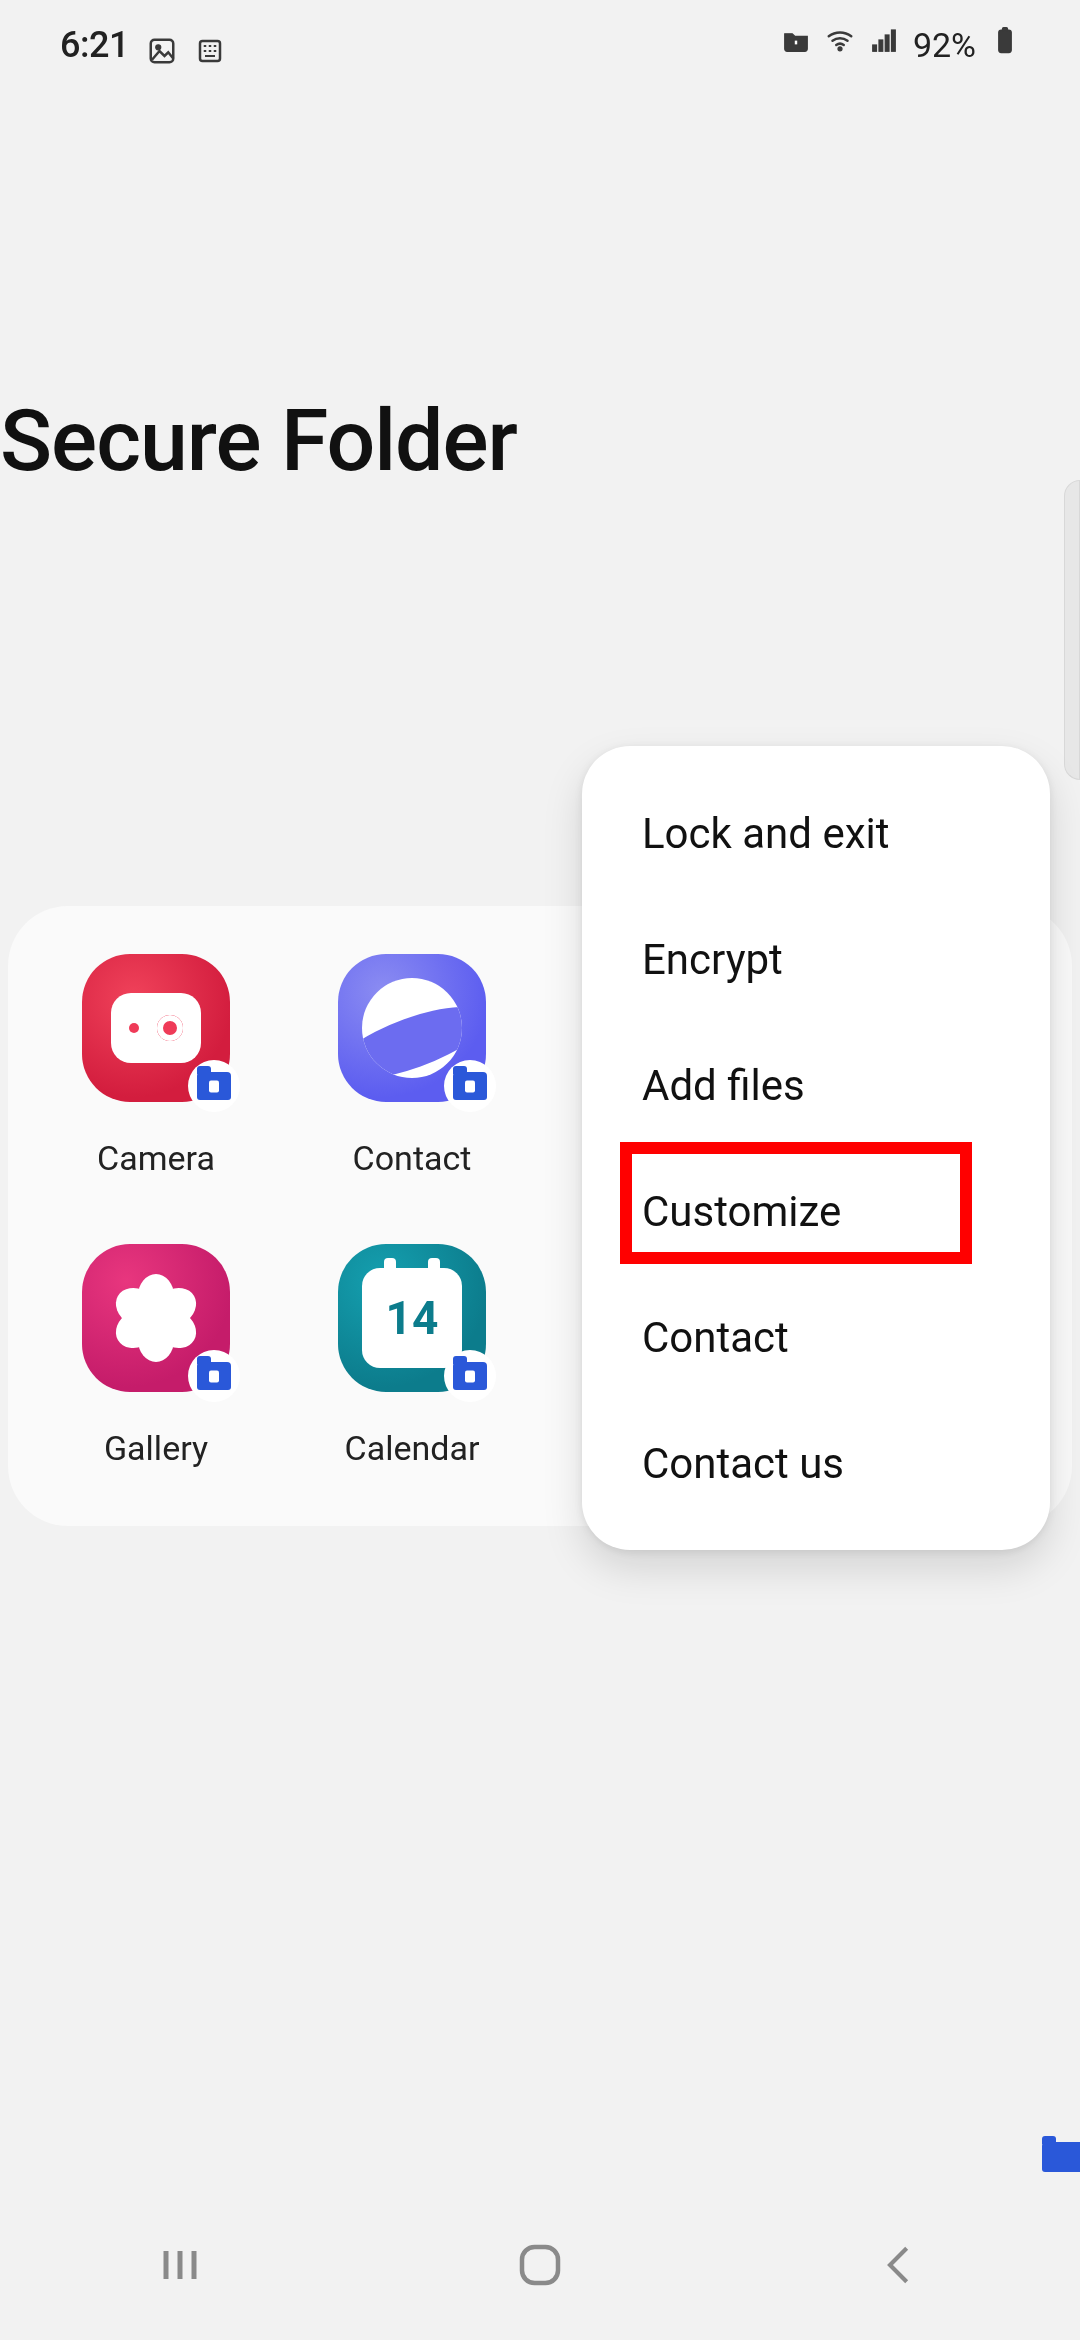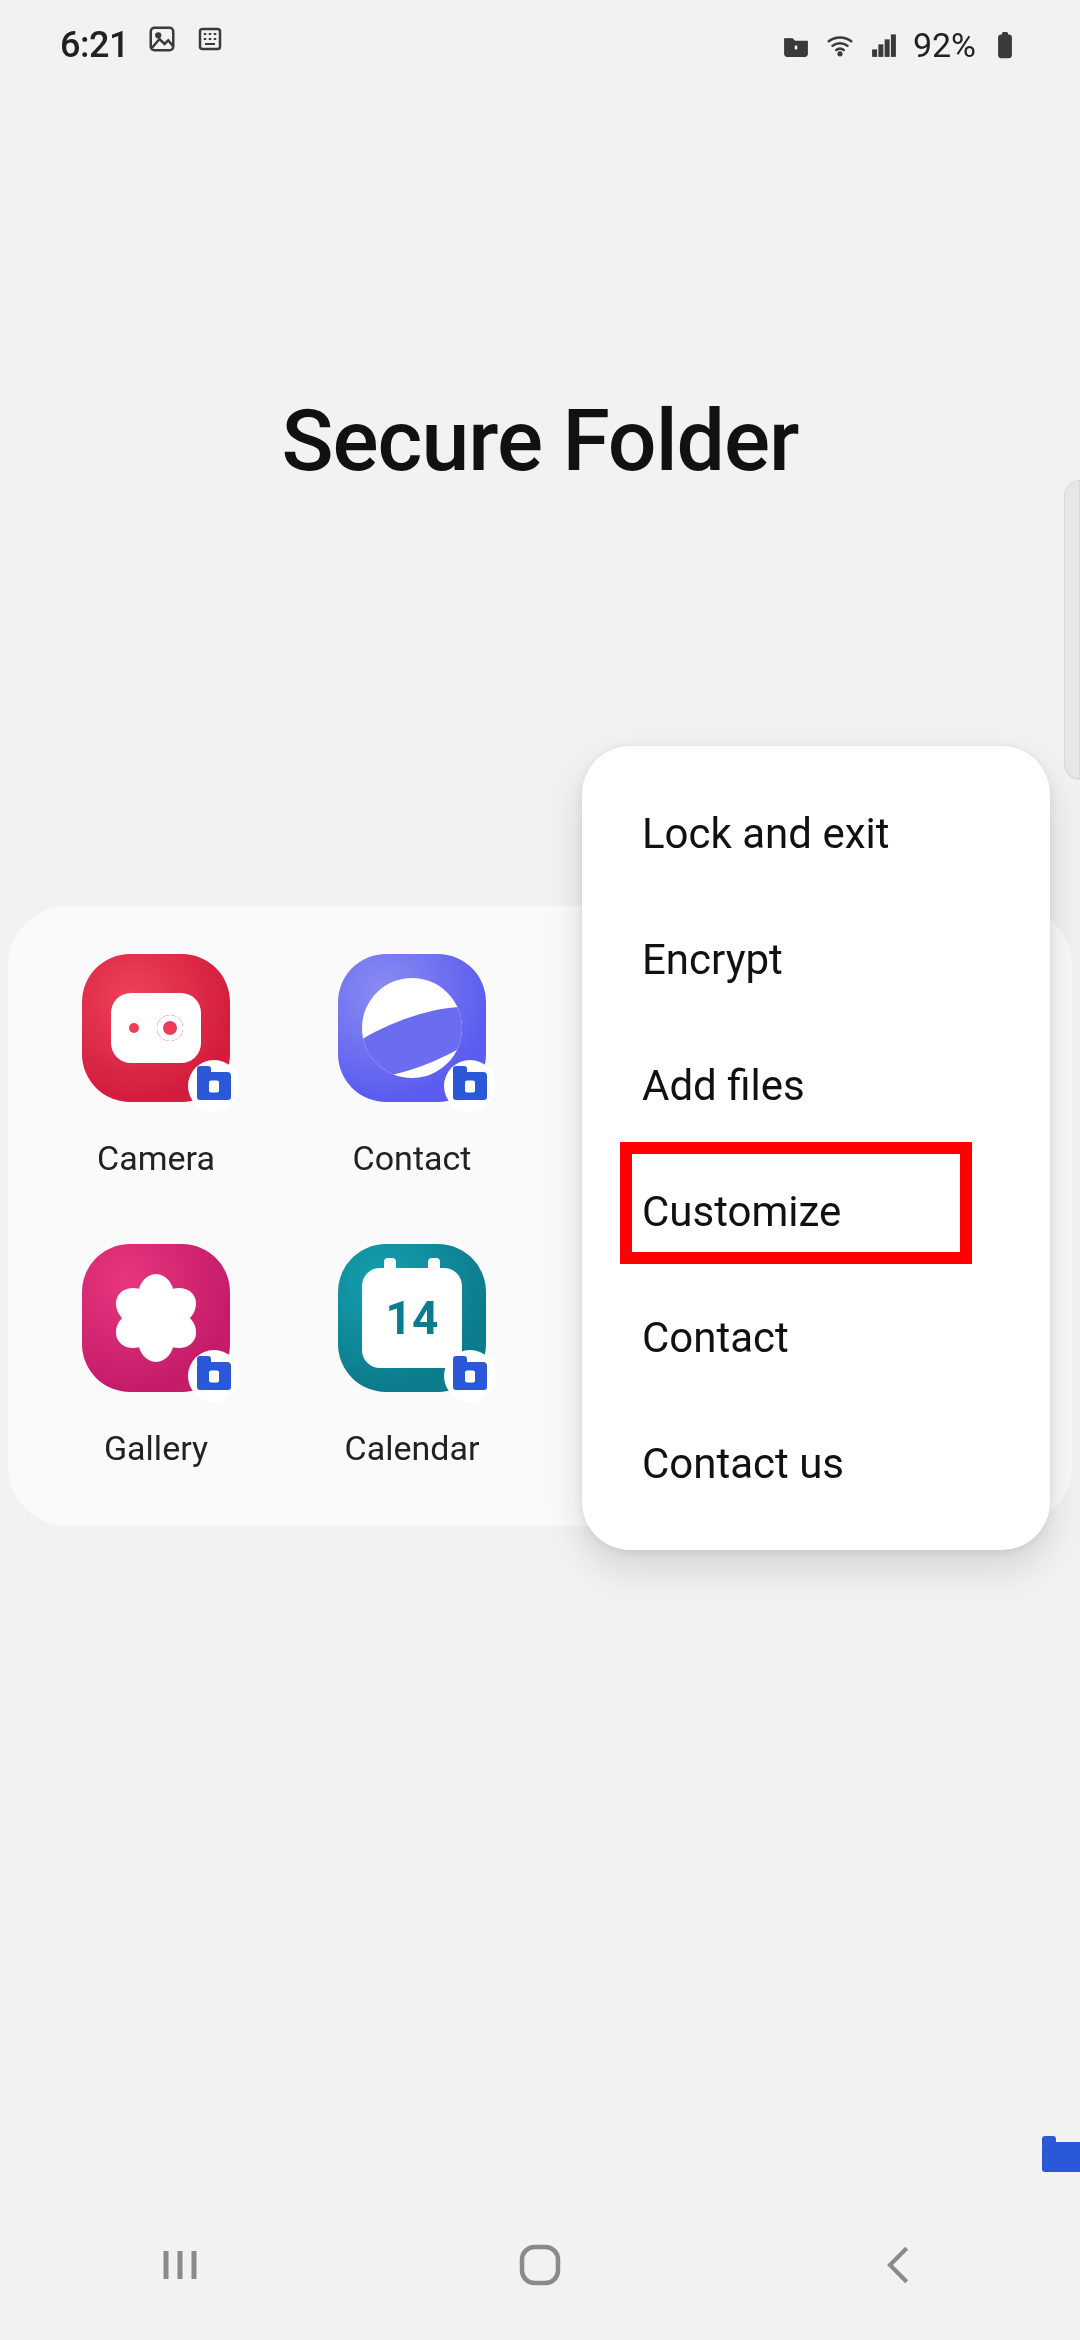--- a/index.html
+++ b/index.html
@@ -16,32 +16,32 @@
       position: absolute;
       top: 0; left: 0; right: 0;
       height: 90px;
       display: flex;
       align-items: center;
       justify-content: space-between;
       padding: 0 60px 0 60px;
       font-size: 34px;
       color: #333;
     }
-    .status-left { display: flex; align-items: flex-start; gap: 18px; }
-    .status-right { display: flex; align-items: center; gap: 14px; }
+    .status-left { display: flex; align-items: flex-end; gap: 18px; }
+    .status-right { display: flex; gap: 14px; }
     .status-bar .clock { font-size: 36px; font-weight: 500; color: #222; letter-spacing: -0.5px; }
     .sb-ico { width: 30px; height: 30px; display: inline-flex; align-items: center; justify-content: center; color:#3a3a3a; }
     .sb-ico svg { width: 100%; height: 100%; fill: #3a3a3a; stroke:#3a3a3a; }
     .status-right .pct { font-size: 34px; color:#222; }
 
     
     .header-area {
       position: absolute;
       top: 90px; left:0; right:0; height: 820px;
-      display:flex; align-items:center; justify-content:center;
+      display:flex; align-items:center; 
     }
     .page-title {
       font-size: 86px;
       font-weight: 500;
       color:#111;
       letter-spacing: -1px;
       margin-top: -120px;
     }
 
     

